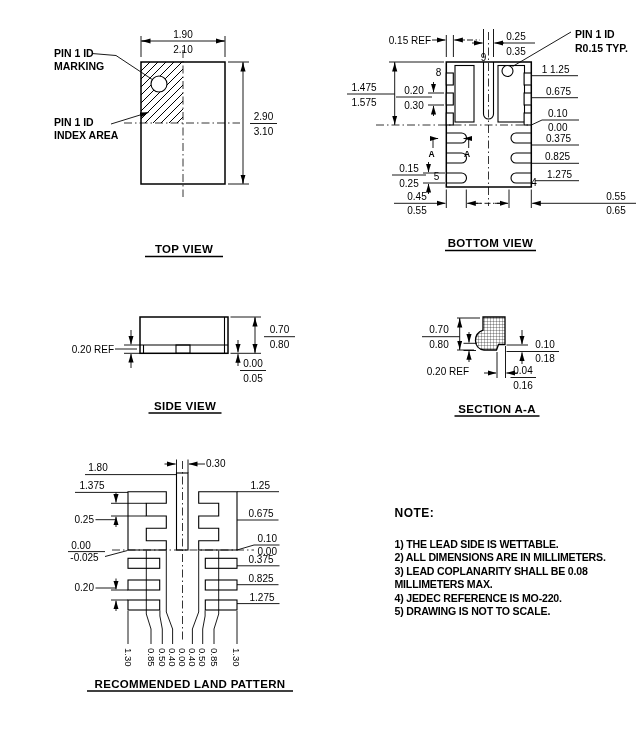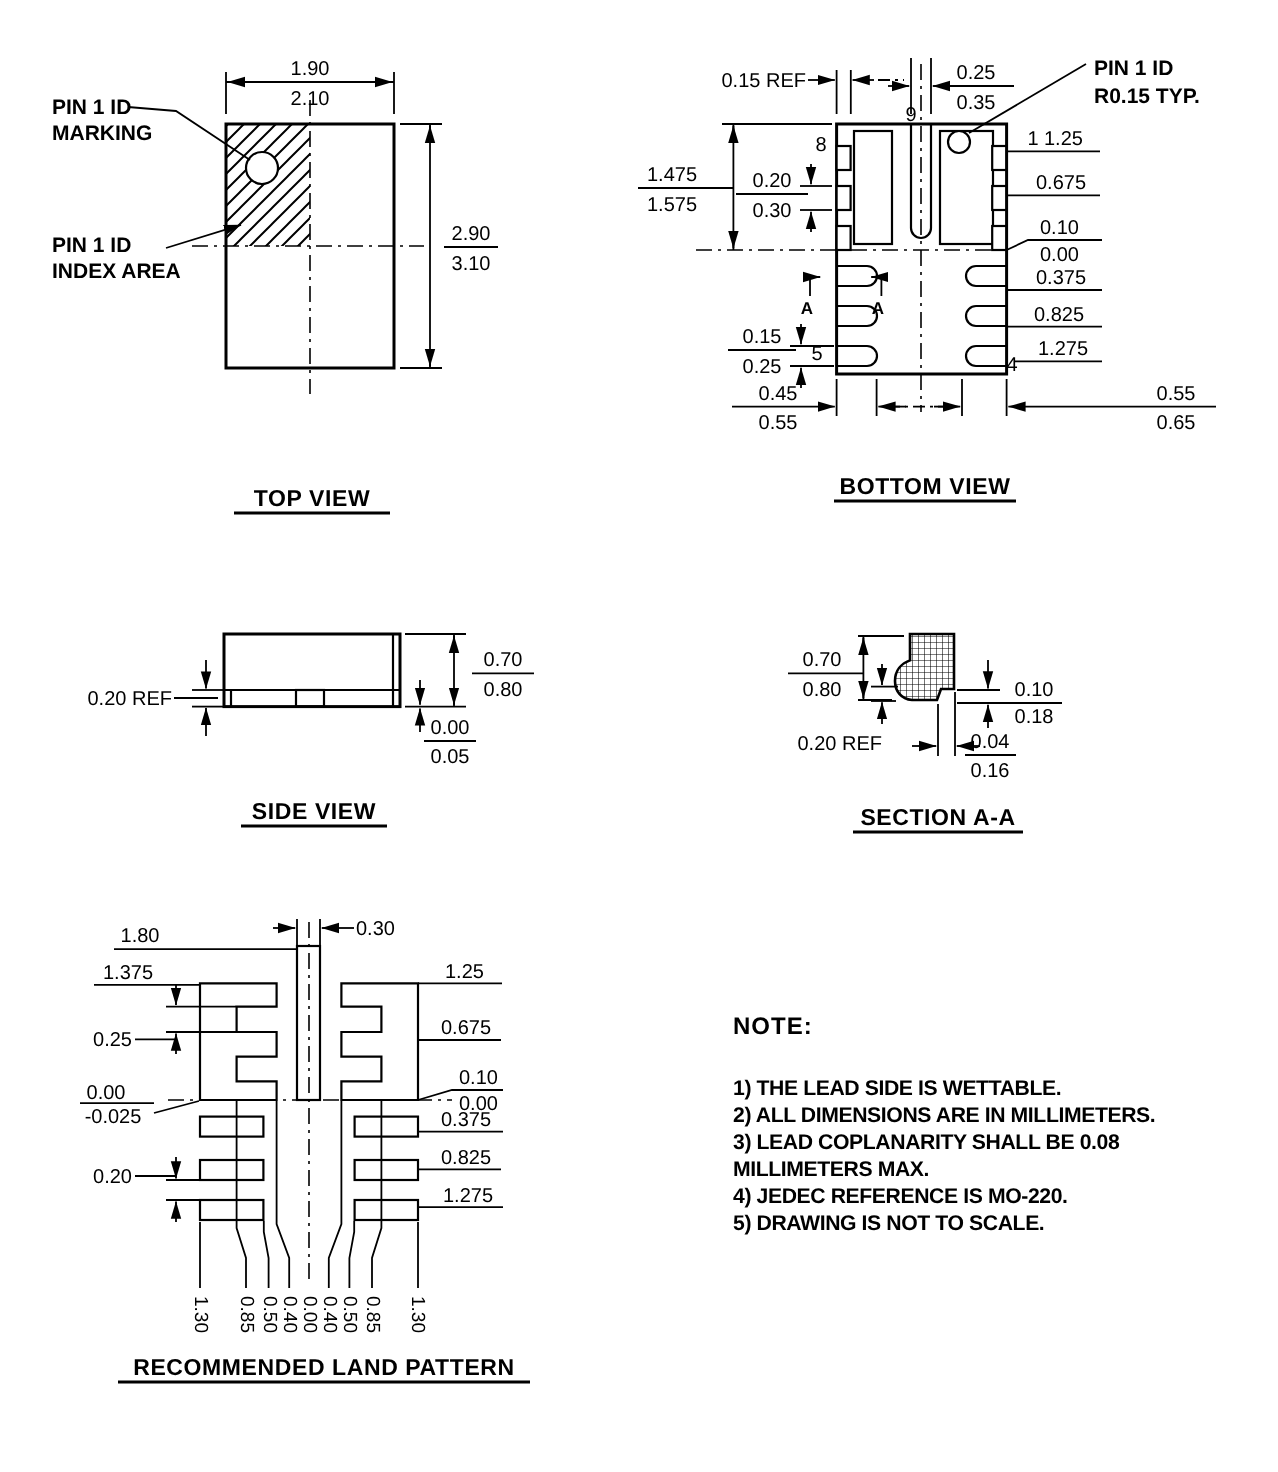--- a/index.html
+++ b/index.html
@@ -1,16 +1,16 @@
 <!DOCTYPE html>
 <html><head>
 <meta charset="utf-8">
 <style>
   html,body{margin:0;padding:0;background:#fff;}
-  .page{position:relative;width:605px;height:736px;background:#fff;font-family:"Liberation Sans",sans-serif;}
+  .page{position:relative;width:605px;height:736px;background:#fff;font-family:"Liberation Sans",sans-serif;margin-left:28px;}
   svg{display:block;}
   svg text{fill:#000;font-family:"Liberation Sans",sans-serif;}
   .t{font-size:10px;}
   .ts{font-size:9.5px;}
   .tb{font-size:10.5px;font-weight:bold;}
   .pin{font-size:10px;}
   .ttl{font-size:11.5px;font-weight:bold;letter-spacing:.3px;}
   .note-title{font-size:12px;font-weight:bold;letter-spacing:.5px;}
   .note{font-size:10.6px;font-weight:bold;letter-spacing:-0.2px;}
   .sec{font-size:8.5px;font-weight:bold;}

